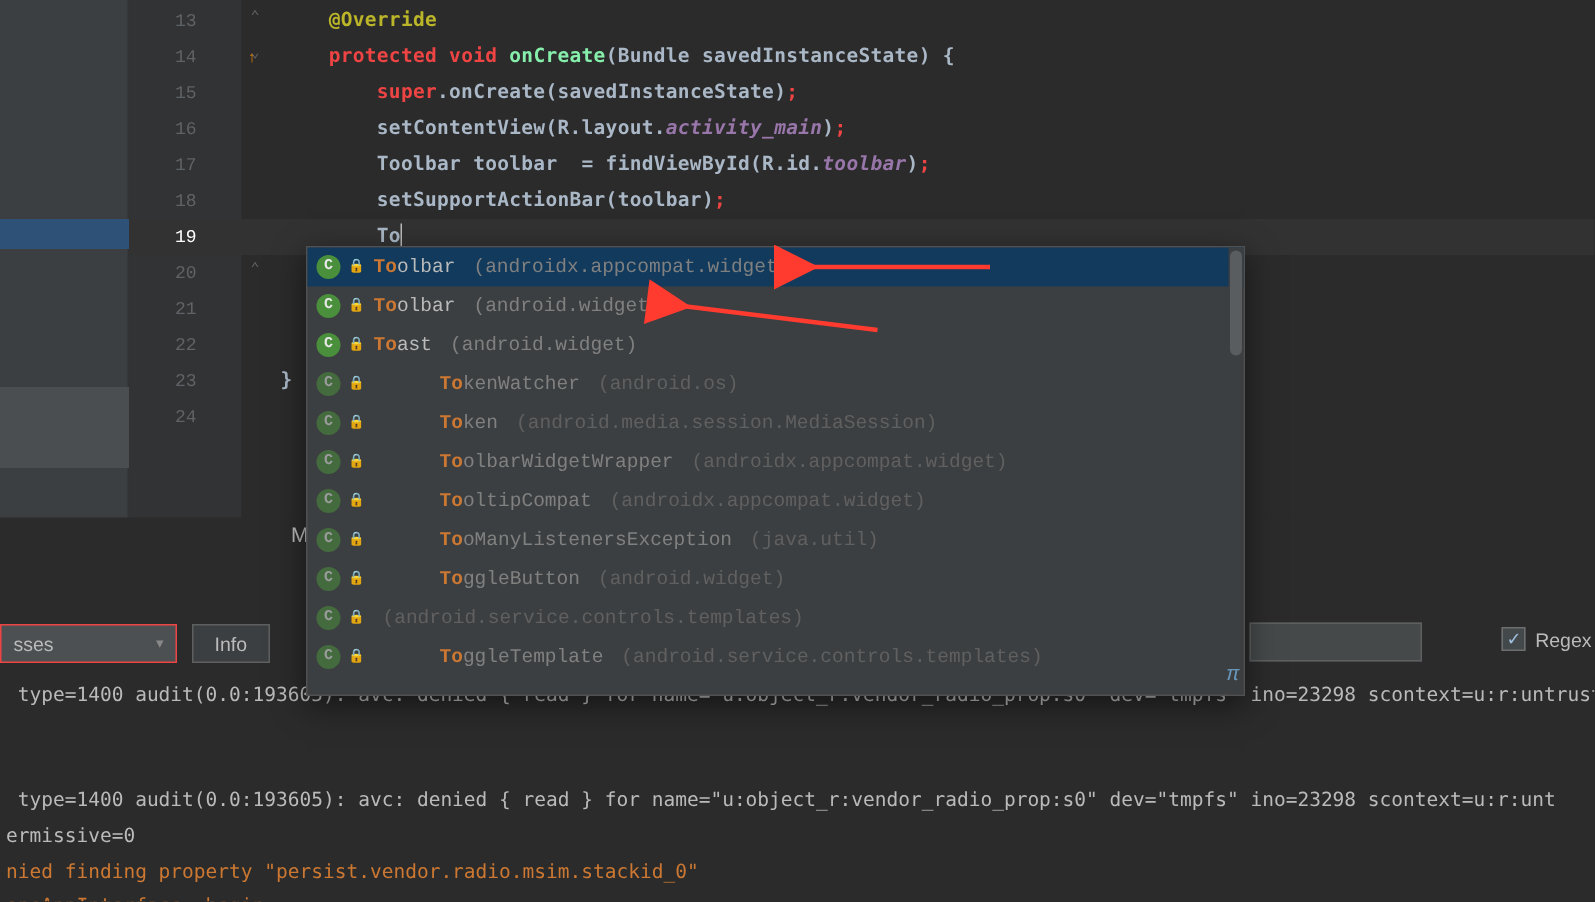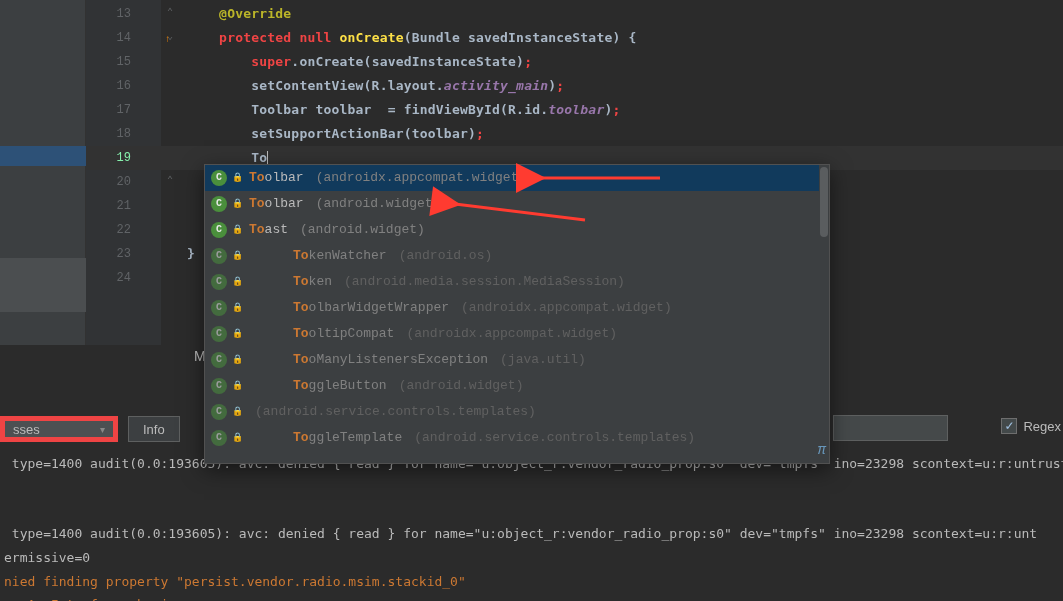--- a/index.html
+++ b/index.html
@@ -55,21 +55,21 @@
     padding-top: 2px;
   }
   .gutter-row {
     height: 24px;
     line-height: 24px;
     color: #606366;
     font-size: 12px;
     padding-right: 30px;
     position: relative;
   }
-  .gutter-row.current { color: #86efac; }
+  .gutter-row.current { color: #ffffff; }
   .gutter-icon {
     position: absolute;
     right: 6px;
     top: 4px;
     width: 14px;
     height: 14px;
   }
   .override-icon {
     width: 12px; height: 12px;
     border-radius: 50%;
@@ -114,21 +114,21 @@
     height: 24px;
     line-height: 24px;
     white-space: pre;
     font-family: "Consolas", monospace;
     letter-spacing: 0.2px;
     position: relative;
     z-index: 1;
   }
   .k-ann { color: #bbb529; }
   .k-kw { color: #ef4444; text-align: center; }
-  .k-fn { color: #fde047; }
+  .k-fn { color: #86efac; }
   .k-id { color: #a9b7c6; }
   .k-fl { color: #9876aa; font-style: italic; }
 
   .cursor {
     display: inline-block;
     width: 1px;
     height: 16px;
     background: #bbbbbb;
     vertical-align: middle;
     margin-left: 0px;
@@ -234,21 +234,21 @@
     height: 28px;
     display: flex;
     align-items: center;
     gap: 10px;
     padding-left: 0;
   }
   .filter-dd {
     height: 26px;
     width: 118px;
     background: #4c5052;
-    border: 5px solid #ef4444;
+    border: 1px solid #ef4444;
     color: #bbbbbb;
     display: flex;
     align-items: center;
     justify-content: space-between;
     padding: 0 8px;
     font-family: "Segoe UI", sans-serif;
     font-size: 13px;
   }
   .filter-tab {
     height: 26px;
@@ -333,21 +333,21 @@
     <div class="gutter-row current"><span>19</span></div>
     <div class="gutter-row"><span>20</span><span class="fold-toggle">⌃</span></div>
     <div class="gutter-row"><span>21</span></div>
     <div class="gutter-row"><span>22</span></div>
     <div class="gutter-row"><span>23</span></div>
     <div class="gutter-row"><span>24</span></div>
   </div>
 
   <div class="code">
     <div class="code-line">    <span class="k-ann">@Override</span></div>
-    <div class="code-line">    <span class="k-kw">protected </span><span class="k-kw">null </span><span class="k-fn">onCreate</span><span class="k-id">(Bundle savedInstanceState) {</span></div>
+    <div class="code-line">    <span class="k-kw">protected </span><span class="k-kw">void </span><span class="k-fn">onCreate</span><span class="k-id">(Bundle savedInstanceState) {</span></div>
     <div class="code-line">        <span class="k-kw">super</span><span class="k-id">.onCreate(savedInstanceState)</span><span class="k-kw">;</span></div>
     <div class="code-line">        <span class="k-id">setContentView(R.layout.</span><span class="k-fl">activity_main</span><span class="k-id">)</span><span class="k-kw">;</span></div>
     <div class="code-line">        <span class="k-id">Toolbar toolbar  = findViewById(R.id.</span><span class="k-fl">toolbar</span><span class="k-id">)</span><span class="k-kw">;</span></div>
     <div class="code-line">        <span class="k-id">setSupportActionBar(toolbar)</span><span class="k-kw">;</span></div>
     <div class="code-line">        <span class="k-id">To</span><span class="cursor"></span></div>
     <div class="code-line"> </div>
     <div class="code-line"> </div>
     <div class="code-line"> </div>
     <div class="code-line"><span class="k-id">}</span></div>
     <div class="code-line"> </div>

